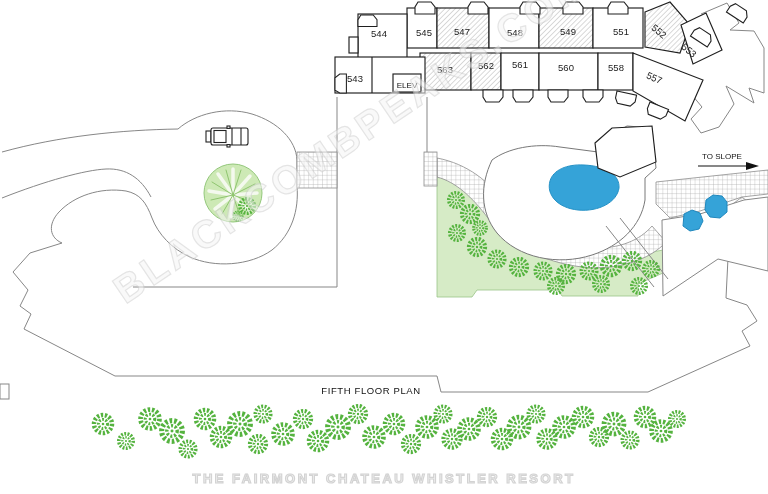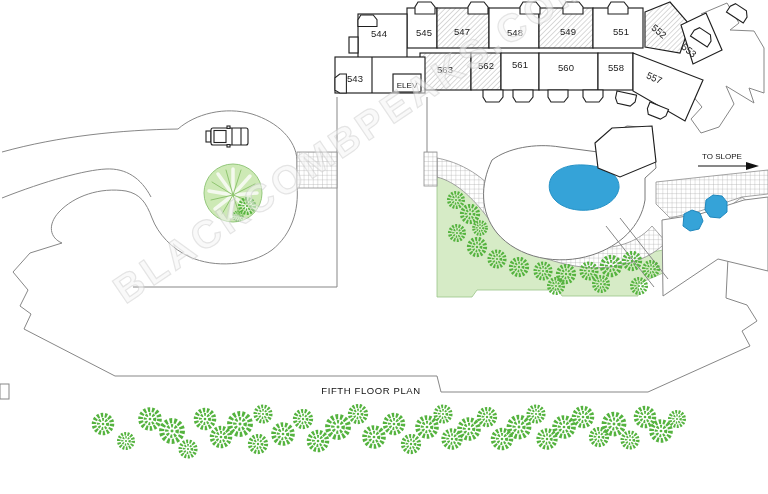--- a/index.html
+++ b/index.html
@@ -14,20 +14,21 @@
   #wm-diag{z-index:2;left:118px;top:272px;font-size:39px;letter-spacing:4px;
            transform:rotate(-34deg);transform-origin:0 50%;opacity:.55;}
   #wm-footer{z-index:0;left:0;top:471px;width:768px;text-align:center;
              font-size:13px;letter-spacing:2.5px;opacity:.9;}
 </style>
 </head>
 <body>
 
 <div id="stage">
 
+  <div id="wm-footer" class="wm">THE FAIRMONT CHATEAU WHISTLER RESORT</div>
 
   <svg id="plan-svg" width="768" height="494" viewBox="0 0 768 494">
     <defs>
       <pattern id="hatch" width="3.6" height="3.6" patternUnits="userSpaceOnUse" patternTransform="rotate(45)">
         <rect width="3.6" height="3.6" fill="#ffffff"></rect>
         <line x1="0" y1="0" x2="0" y2="3.6" stroke="#b3b3b3" stroke-width="1"></line>
       </pattern>
       <pattern id="grid" width="4.6" height="4.6" patternUnits="userSpaceOnUse">
         <rect width="4.6" height="4.6" fill="#ffffff"></rect>
         <path d="M4.6,0 L0,0 L0,4.6" fill="none" stroke="#9f9f9f" stroke-width="0.6"></path>

